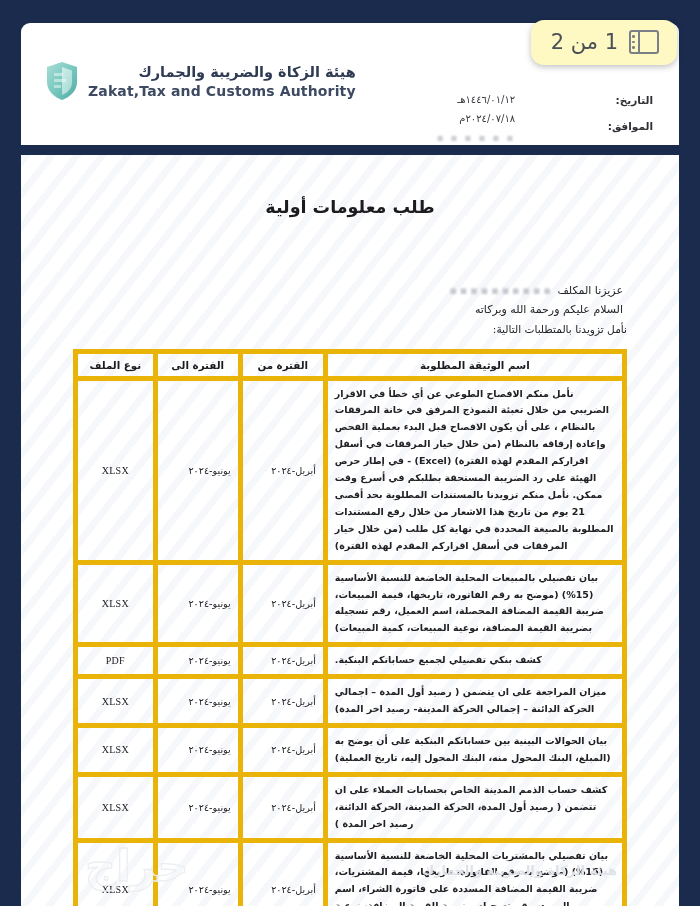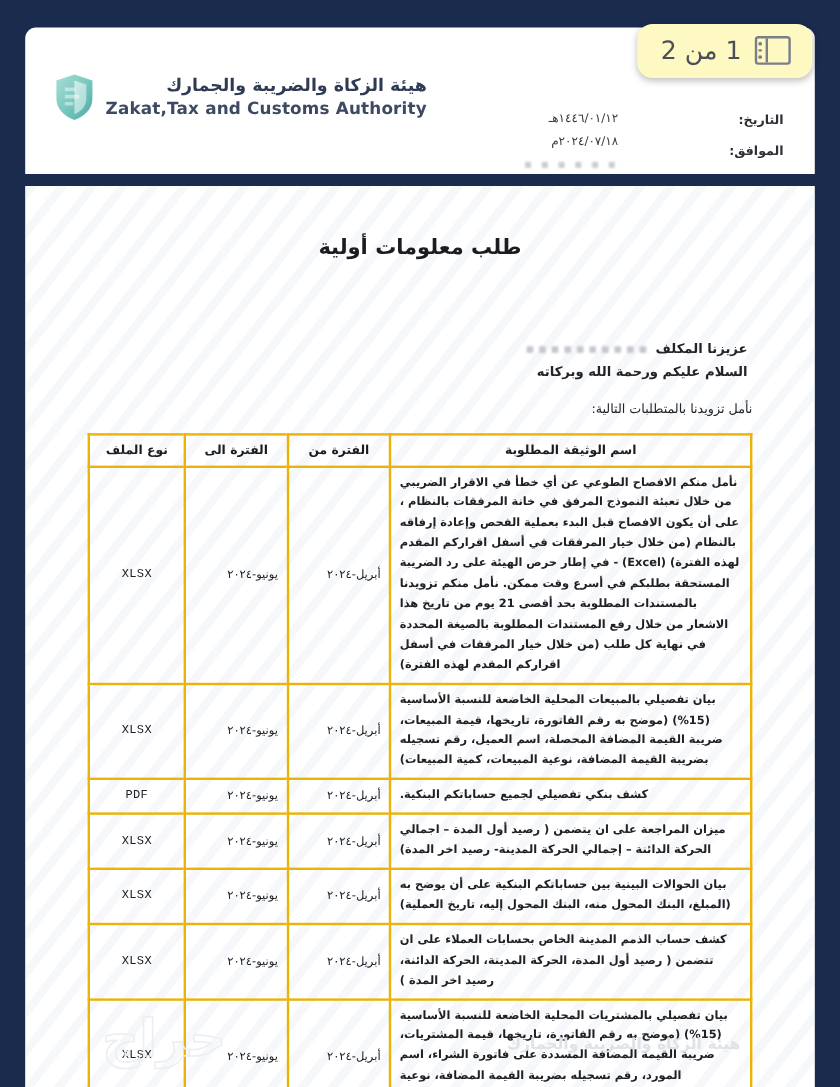--- a/index.html
+++ b/index.html
@@ -145,23 +145,21 @@
   .doc-title {
     text-align: center;
     font-size: 17.5px;
     font-weight: bold;
     color: #1c1c20;
     letter-spacing: .3px;
     margin-bottom: 64px;
   }
   .salutation-block {
     text-align: right;
-    margin-bottom: 12px;
     padding-right: 4px;
-    font-weight: bold;
   }
   .sal-line {
     font-size: 11px;
     color: #232328;
     line-height: 1.75;
     white-space: nowrap;
   }
   .sal-line.masked .mask {
     display: inline-block;
     color: #c4c7cd;
@@ -175,21 +173,21 @@
   }
 
   
   table.req-table {
     width: 100%;
     border-collapse: collapse;
     margin-top: 10px;
     table-layout: fixed;
   }
   table.req-table th, table.req-table td {
-    border: 2px solid #eab308;
+    border: 5px solid #eab308;
     padding: 5px 7px;
     vertical-align: middle;
   }
   table.req-table th {
     font-size: 10.3px;
     font-weight: bold;
     color: #1c1c20;
     height: 27px;
     text-align: center;
   }
@@ -209,21 +207,21 @@
   }
   td.cell-date {
     font-size: 9.6px;
     color: #202025;
     font-family: "DejaVu Sans", sans-serif;
   }
   td.cell-type {
     font-size: 10px;
     color: #202025;
     text-align: center;
-    font-family: Liberation Mono, monospace;
+    font-family: Liberation Serif, serif;
     letter-spacing: .3px;
   }
 
   
   .footer-wrap {
     position: absolute;
     left: 0; right: 0;
     bottom: 16px;
     height: 54px;
     pointer-events: none;

